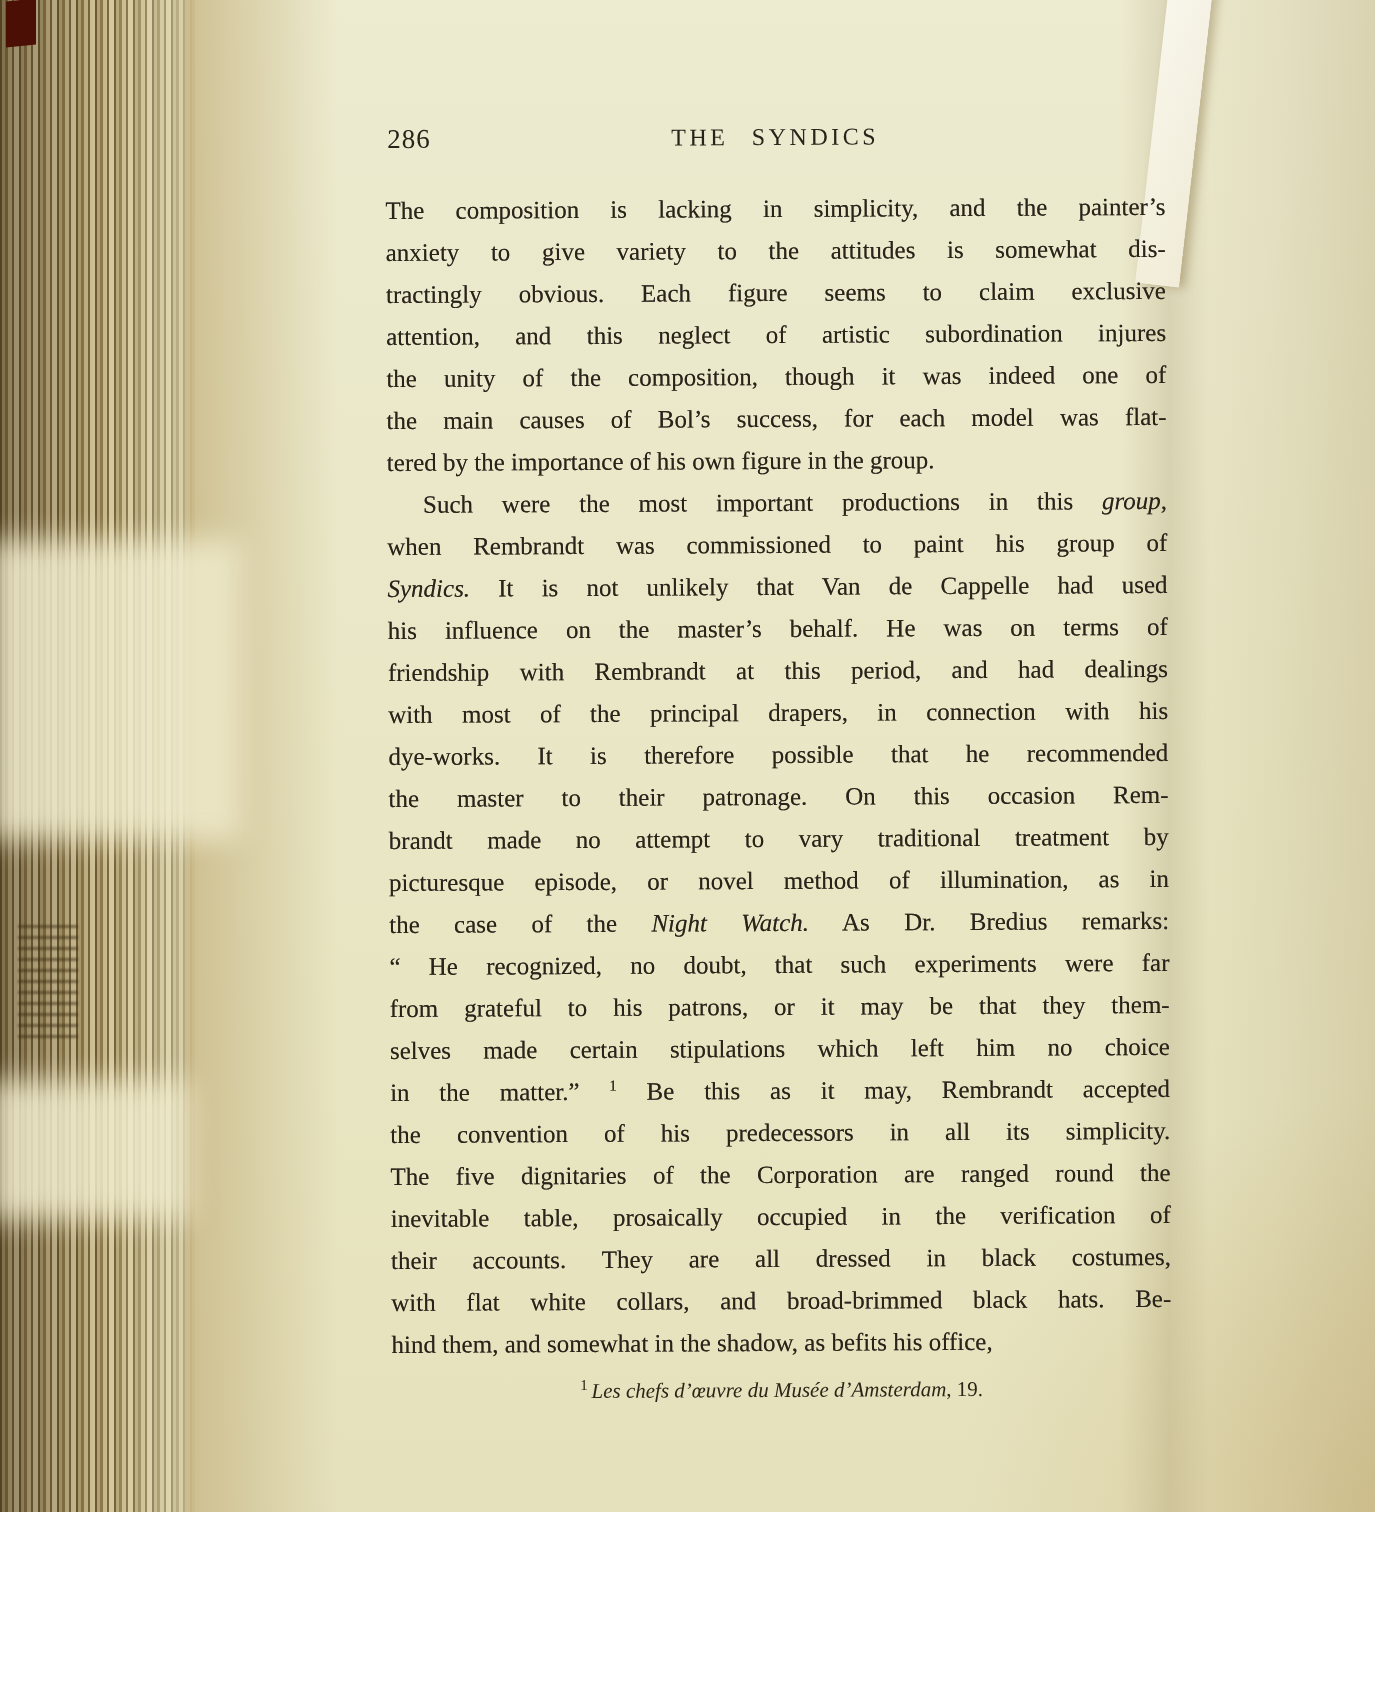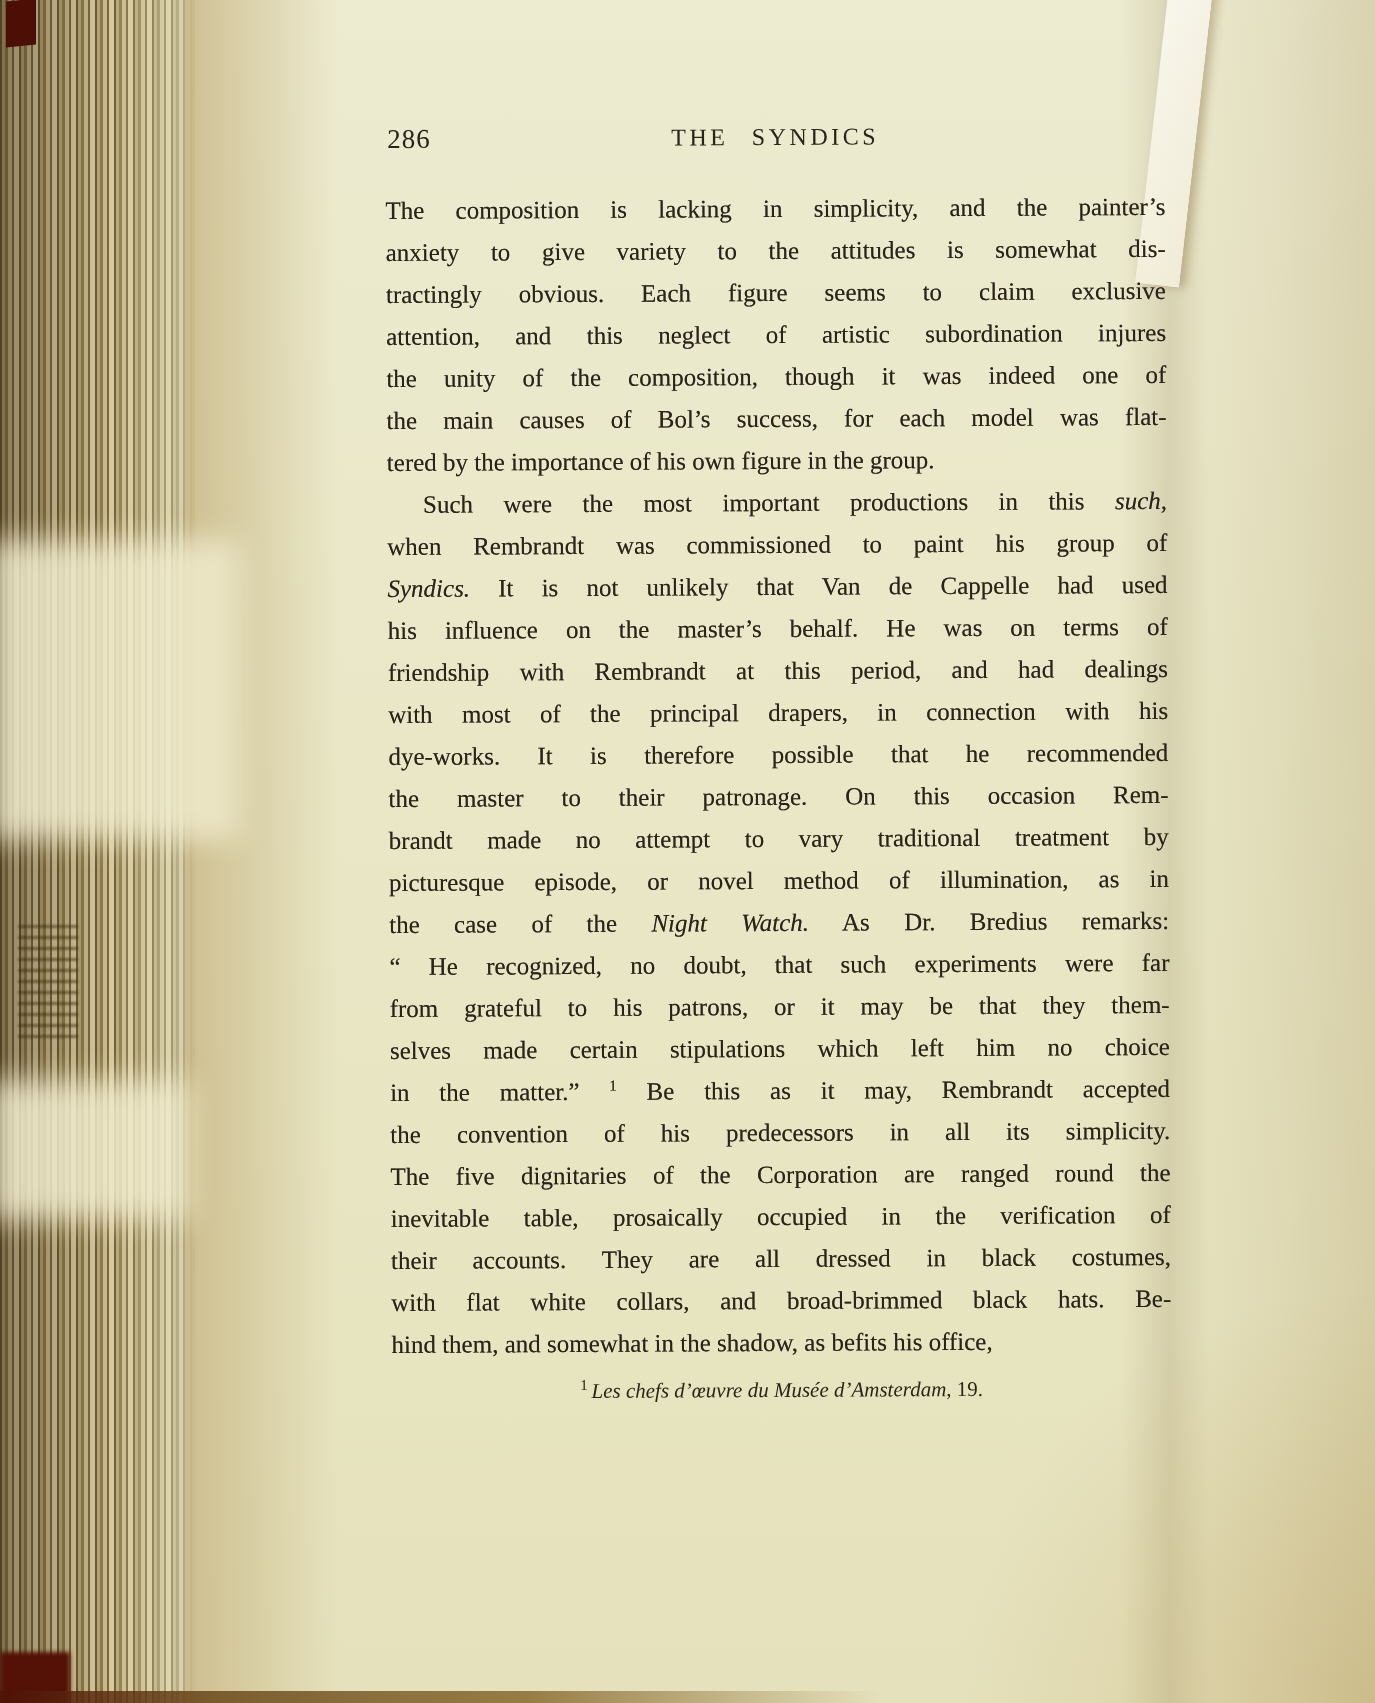--- a/index.html
+++ b/index.html
@@ -1,17 +1,17 @@
 <!DOCTYPE html>
 <html><head>
 <meta charset="utf-8">
 <style>
   html,body{margin:0;padding:0;}
   body{width:1375px;height:1703px;font-family:"Liberation Serif","DejaVu Serif",serif;}
-  .photo{position:relative;width:1375px;height:1703px;overflow:hidden;
+  .photo{position:relative;width:1375px;height:1512px;overflow:hidden;
     background:
       linear-gradient(180deg,#edebd0 0%,#e9e7c6 45%,#e7e4c0 80%,#e5e1bc 100%);}
   
   .stack{position:absolute;left:0;top:0;width:195px;height:100%;
     background:
       repeating-linear-gradient(90deg,
         #6d5c35 0px,#6d5c35 2px,
         #b6a574 2px,#b6a574 5px,
         #8d7a4c 5px,#8d7a4c 8px,
         #c9ba8c 8px,#c9ba8c 12px,
@@ -80,21 +80,21 @@
         <div>
           <div class="line"><span>The composition is lacking in simplicity, and the painter’s</span></div>
           <div class="line"><span>anxiety to give variety to the attitudes is somewhat dis-</span></div>
           <div class="line"><span>tractingly obvious.  Each figure seems to claim exclusive</span></div>
           <div class="line"><span>attention, and this neglect of artistic subordination injures</span></div>
           <div class="line"><span>the unity of the composition, though it was indeed one of</span></div>
           <div class="line"><span>the main causes of Bol’s success, for each model was flat-</span></div>
           <div class="line last"><span>tered by the importance of his own figure in the group.</span></div>
         </div>
         <div>
-          <div class="line indent"><span>Such were the most important productions in this </span><span class="it">such,</span></div>
+          <div class="line indent"><span>Such were the most important productions in this </span><span class="it">group,</span></div>
           <div class="line"><span>when Rembrandt was commissioned to paint his group of</span></div>
           <div class="line"><span class="it">Syndics.</span><span>  It is not unlikely that Van de Cappelle had used</span></div>
           <div class="line"><span>his influence on the master’s behalf.  He was on terms of</span></div>
           <div class="line"><span>friendship with Rembrandt at this period, and had dealings</span></div>
           <div class="line"><span>with most of the principal drapers, in connection with his</span></div>
           <div class="line"><span>dye-works.  It is therefore possible that he recommended</span></div>
           <div class="line"><span>the master to their patronage.  On this occasion Rem-</span></div>
           <div class="line"><span>brandt made no attempt to vary traditional treatment by</span></div>
           <div class="line"><span>picturesque episode, or novel method of illumination, as in</span></div>
           <div class="line"><span>the case of the </span><span class="it">Night Watch.</span><span>  As Dr. Bredius remarks:</span></div>

